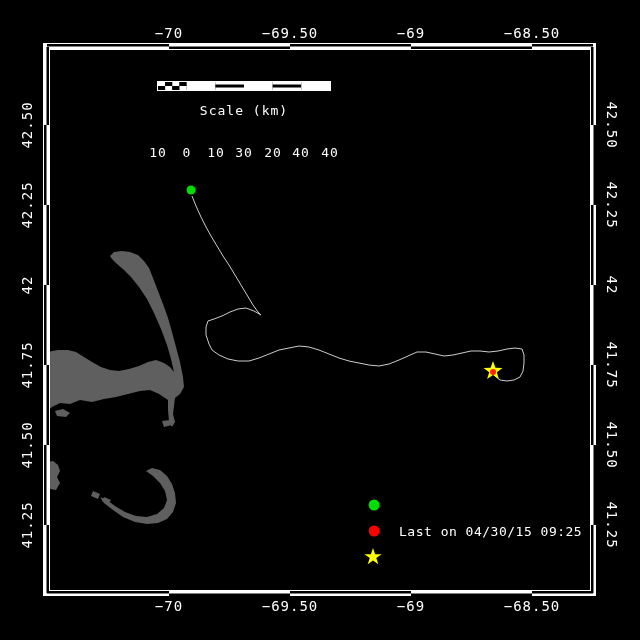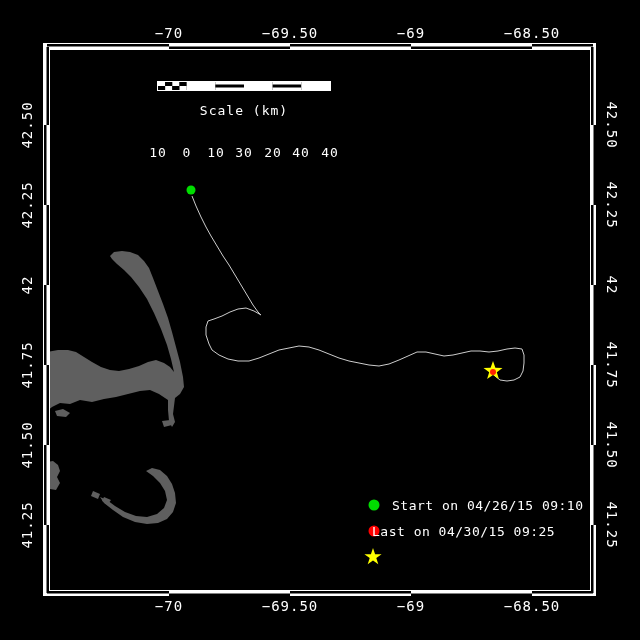--- a/index.html
+++ b/index.html
@@ -107,15 +107,14 @@
 
   <div class="lbl scale-lbl" style="left:244px;top:70px">Scale (km)</div>
   <div class="lbl scale-lbl" style="left:158px;top:112px">10</div>
   <div class="lbl scale-lbl" style="left:187px;top:112px">0</div>
   <div class="lbl scale-lbl" style="left:216px;top:112px">10</div>
   <div class="lbl scale-lbl" style="left:244px;top:112px">30</div>
   <div class="lbl scale-lbl" style="left:273px;top:112px">20</div>
   <div class="lbl scale-lbl" style="left:301px;top:112px">40</div>
   <div class="lbl scale-lbl" style="left:330px;top:112px">40</div>
 
-  <div class="lbl legend-lbl" style="left:392px;top:505px">Start on 04/26/15 09:10</div>
-  <div class="lbl legend-lbl" style="left:372px;top:531px">Last on 04/30/15 09:25</div>
+  <div class="lbl legend-lbl" style="left:399px;top:531px">Last on 04/30/15 09:25</div>
 </div>
 
 </body></html>

